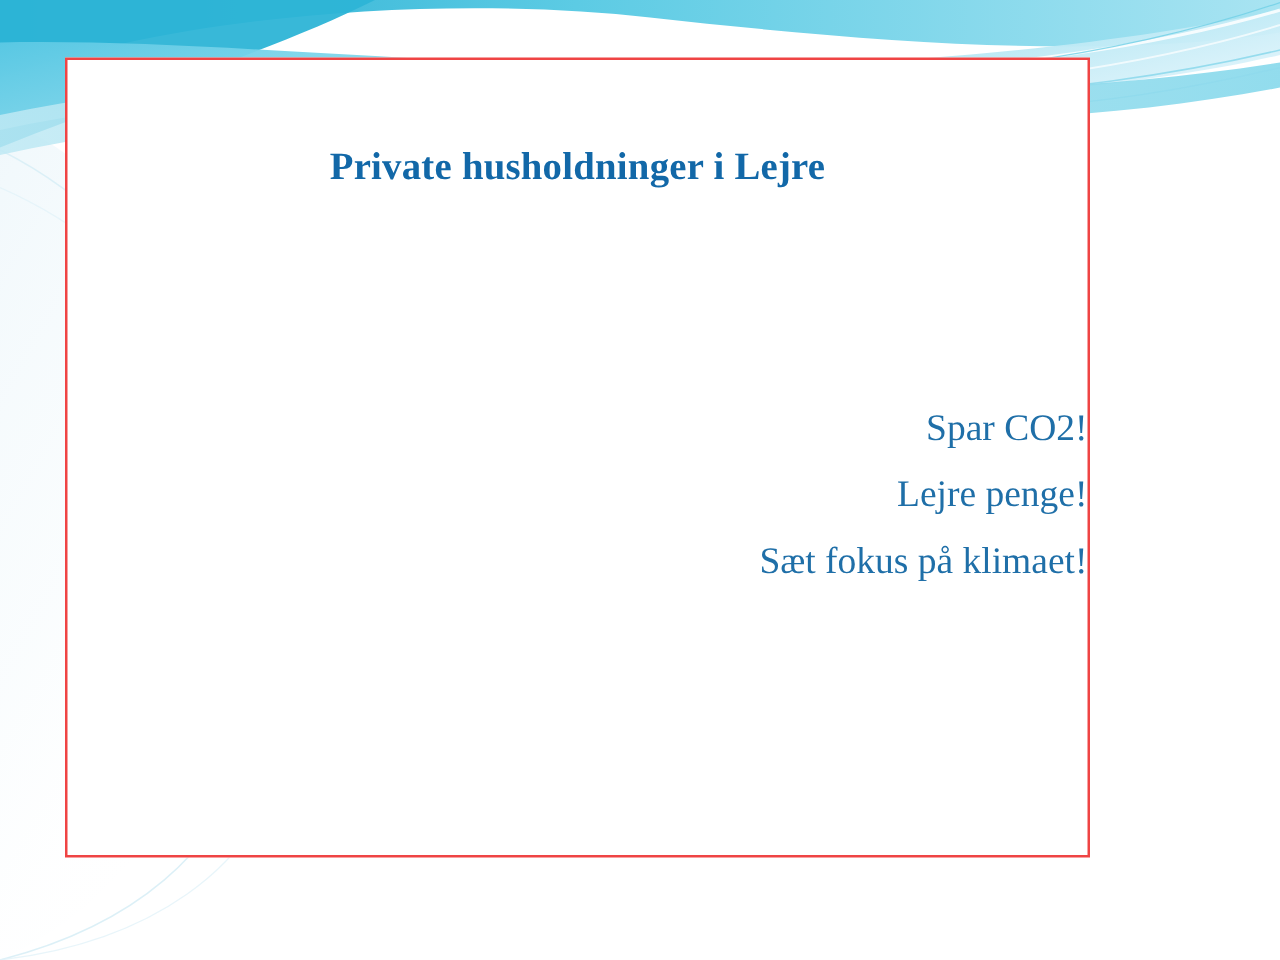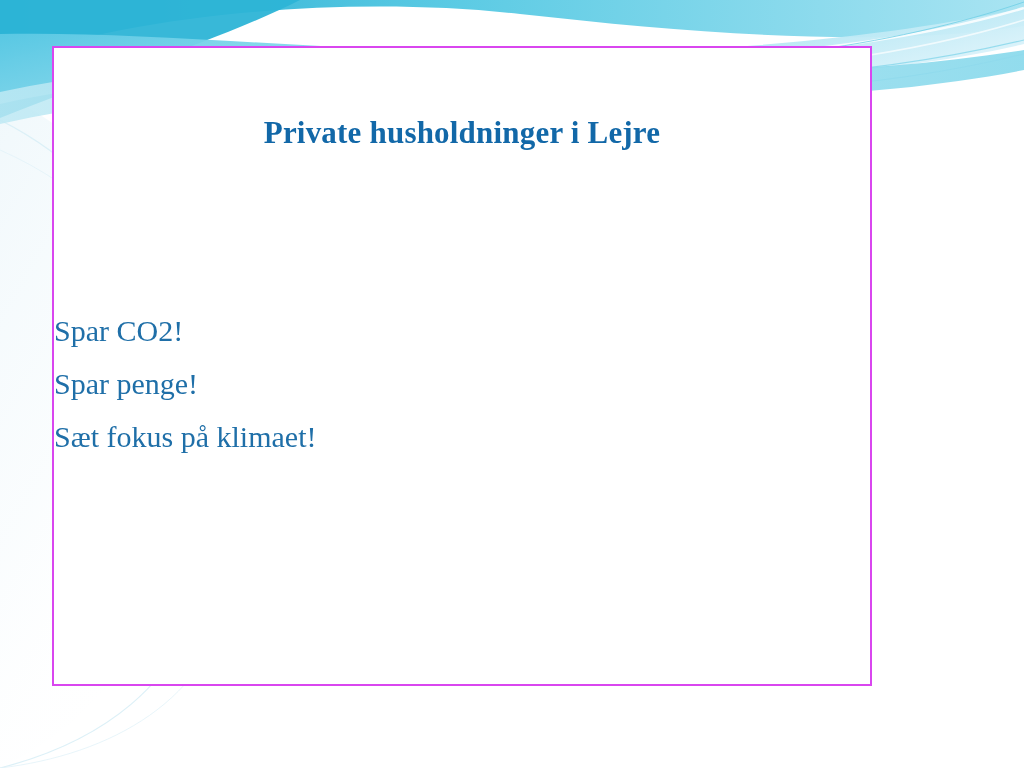--- a/index.html
+++ b/index.html
@@ -40,21 +40,21 @@
   }
 
   
   #content-frame {
     position: absolute;
     left: 52px;
     top: 46px;
     width: 820px;
     height: 640px;
     background: #ffffff;
-    border: 2px solid #d946ef;
+    border: 2px solid #ef4444;
     box-sizing: border-box;
   }
 
   #title-block {
     position: absolute;
     left: 0;
     top: 58px;
     width: 100%;
     text-align: center;
   }
@@ -63,23 +63,23 @@
     color: #1268a8;
     font-weight: bold;
     font-size: 31px;
     line-height: 53px;
     letter-spacing: 0.2px;
   }
 
   #body-block {
     position: absolute;
     left: 0;
-    top: 256px;
+    top: 268px;
     width: 100%;
-    text-align: left;
+    text-align: right;
   }
 
   .body-line {
     color: #1f6fa8;
     font-size: 30px;
     line-height: 53px;
     font-weight: normal;
   }
 </style>
 </head>
@@ -136,18 +136,18 @@
   </div>
 
   <div id="content-frame">
 
     <div id="title-block">
       <div class="title-line">Private husholdninger i Lejre</div>
     </div>
 
     <div id="body-block">
       <div class="body-line">Spar CO2!</div>
-      <div class="body-line">Spar penge!</div>
+      <div class="body-line">Lejre penge!</div>
       <div class="body-line">Sæt fokus på klimaet!</div>
     </div>
 
   </div>
 </div>
 
 </body></html>

